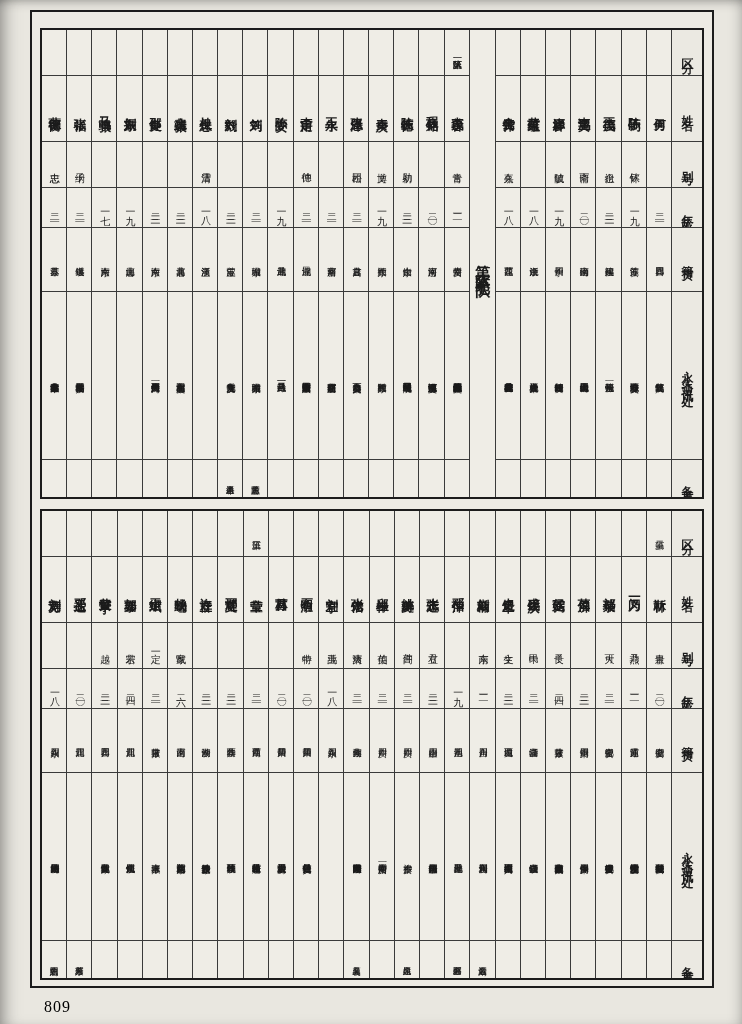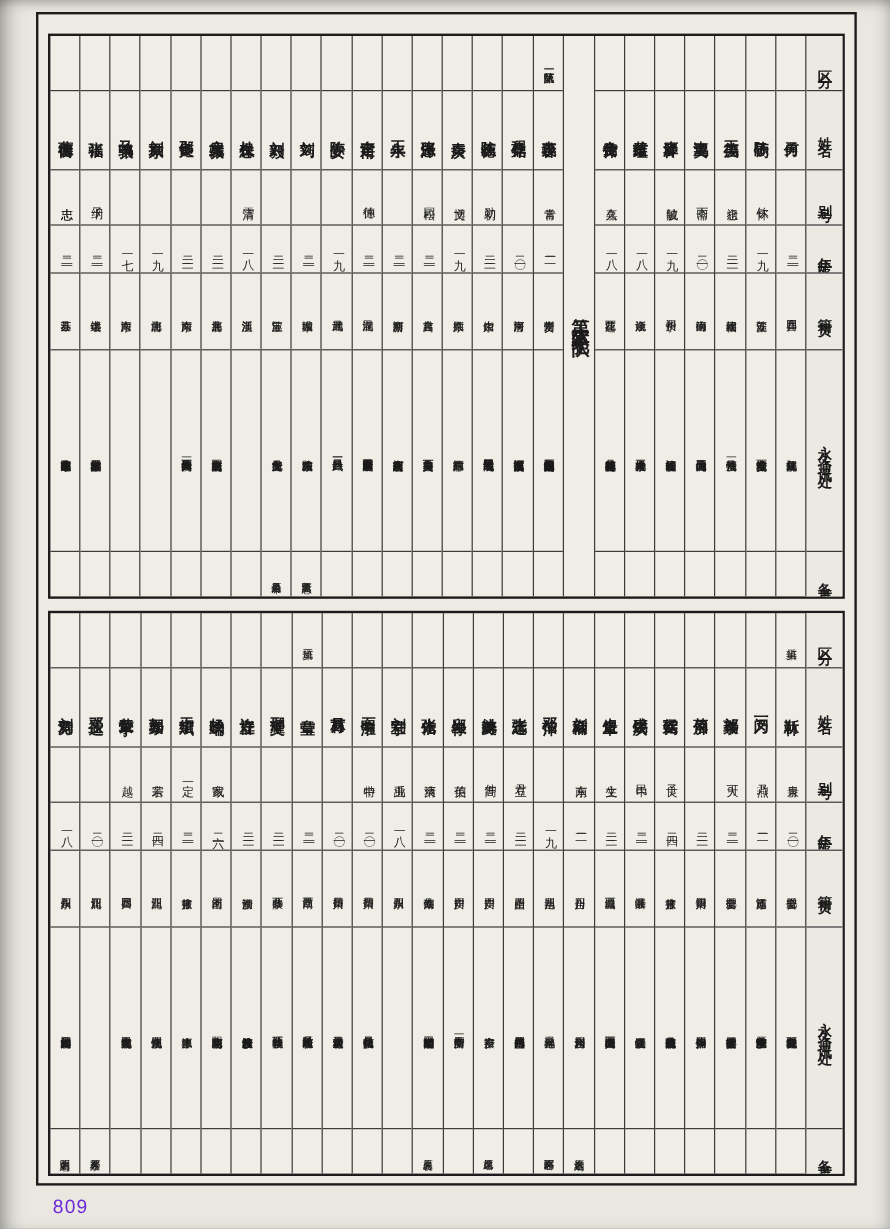--- a/index.html
+++ b/index.html
@@ -41,21 +41,21 @@
   .b-note{flex:1;font-size:8.5px;border-bottom:none;}
   .col.header .cell{font-size:12px;font-weight:700;letter-spacing:4px;}
   .col.header .b-addr{letter-spacing:6px;}
   .divider-cell{
     flex:1;border-bottom:none;display:flex;align-items:center;justify-content:center;
     writing-mode:vertical-rl;text-orientation:upright;
     font-size:15px;font-weight:700;letter-spacing:3px;
   }
   .page-number{
     position:absolute;left:44px;bottom:8px;font-size:16px;
-    font-family:Liberation Sans, sans-serif;color:#6d28d9;letter-spacing:1px;margin-top:48px;
+    font-family:Liberation Serif, serif;color:#000000;letter-spacing:1px;margin-top:48px;
   }
 </style>
 </head>
 <body>
 
 <div class="page">
   <div class="frame">
     <div class="grid-table" id="table-top">
         <div class="col header">
           <div class="cell b-cls">区分</div>

